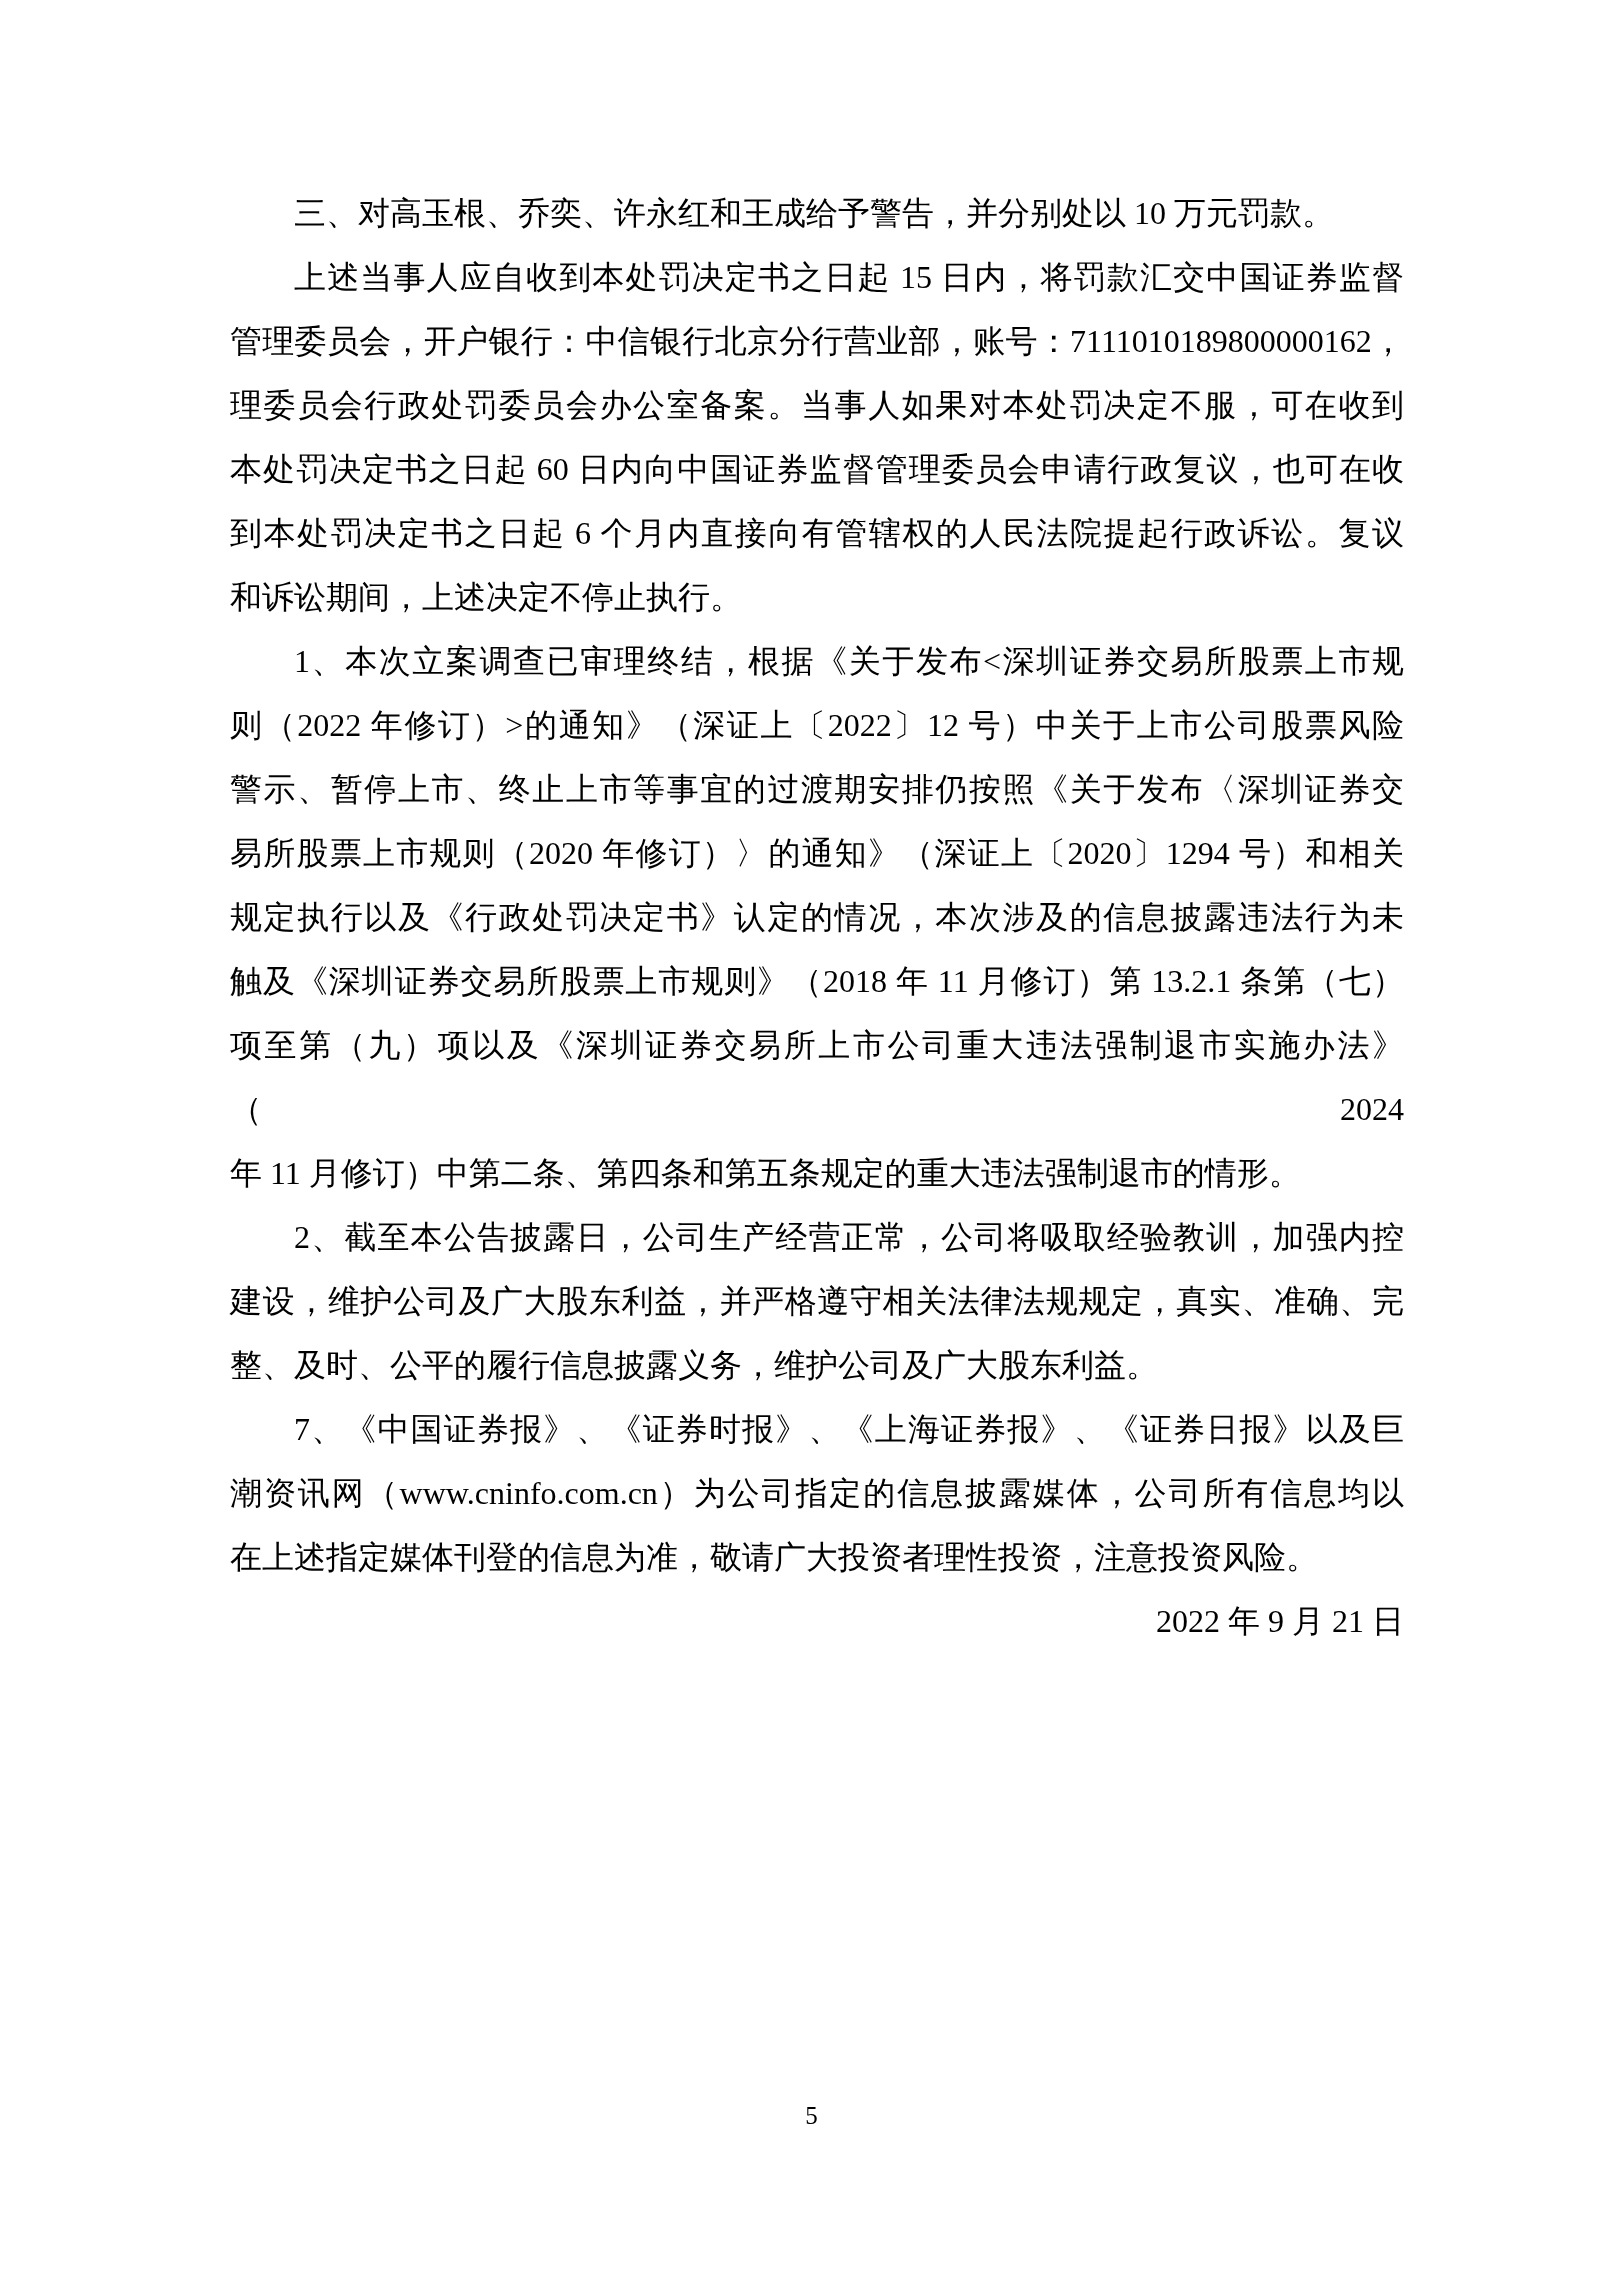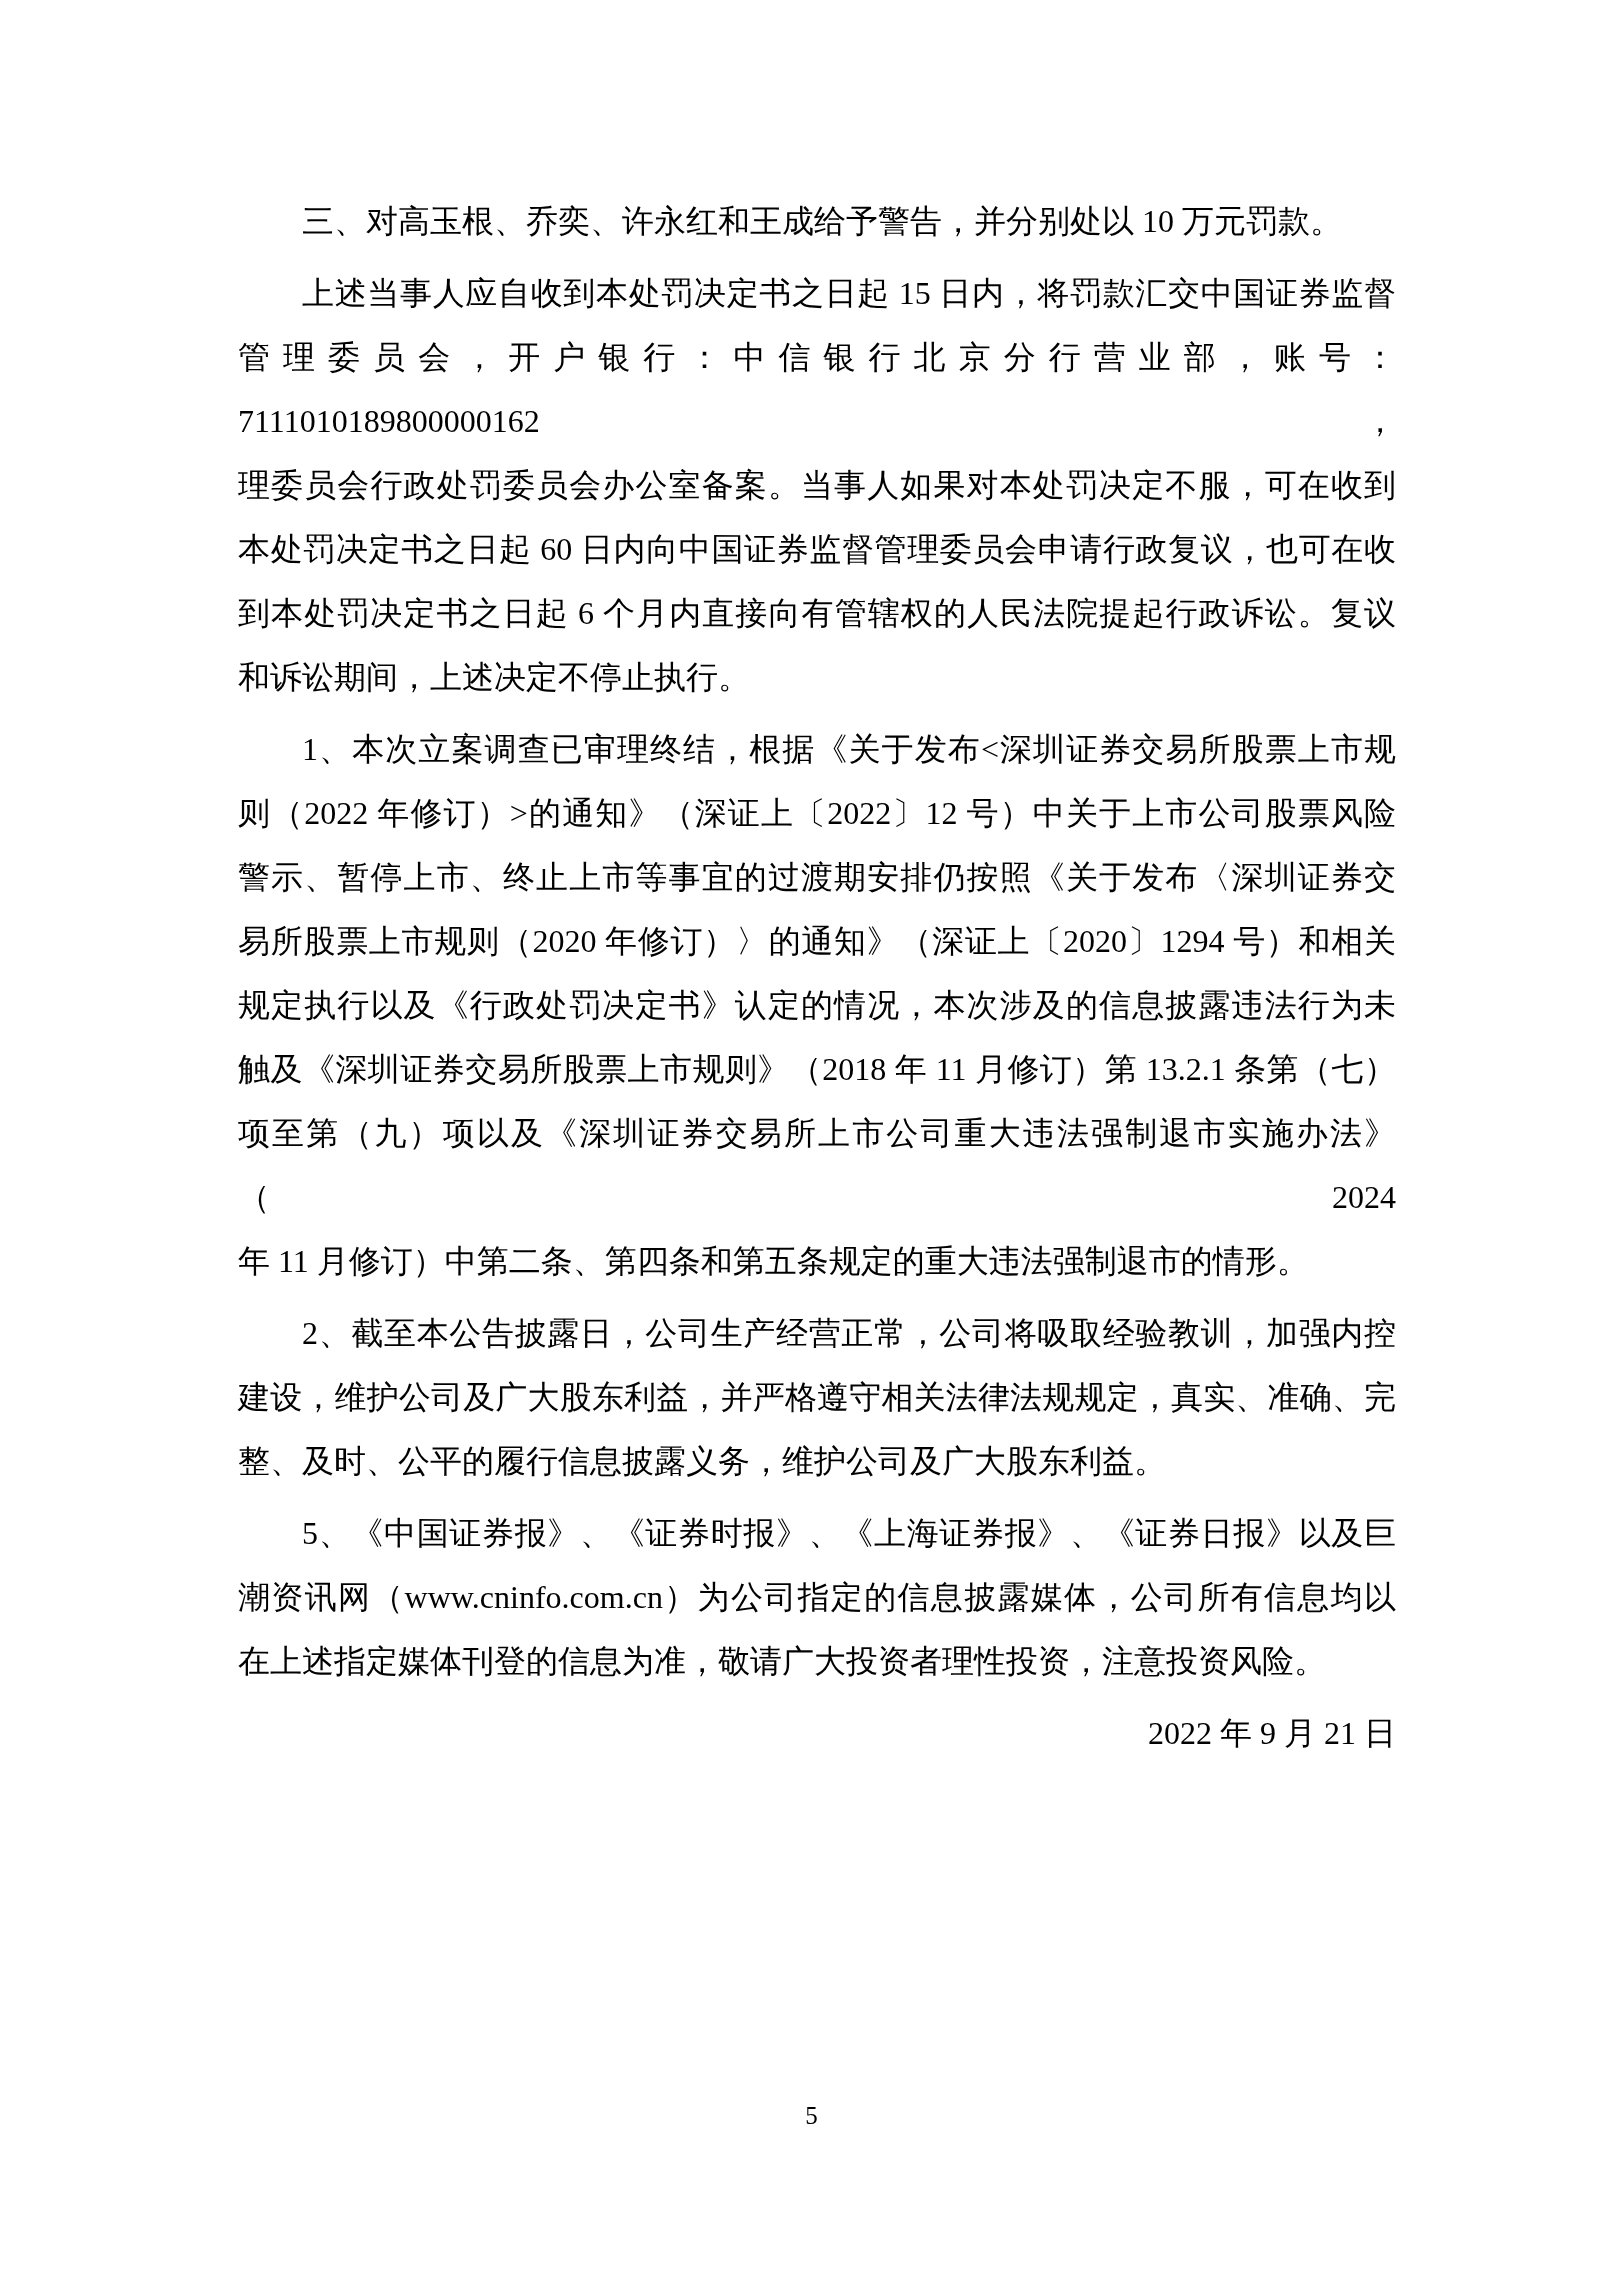--- a/index.html
+++ b/index.html
@@ -16,21 +16,21 @@
     overflow: hidden;
   }
   #doc {
     position: absolute;
     left: 230px;
     top: 181px;
     width: 1174px;
     font-size: 32px;
     line-height: 64px;
   }
-  .block { margin: 8px; }
+  .block { margin: 0; }
   .line {
     text-align: justify;
     text-align-last: justify;
     white-space: normal;
   }
   .line.first { text-indent: 64px; }
   .line.last  { text-align-last: left; }
   .block.heading { margin-top: 29px; font-weight: 700; }
   .block.signature { margin-top: 95px; font-weight: 700; }
   .block.signature .line,
@@ -72,21 +72,21 @@
       <div class="line">触及《深圳证券交易所股票上市规则》（2018 年 11 月修订）第 13.2.1 条第（七）</div>
       <div class="line">项至第（九）项以及《深圳证券交易所上市公司重大违法强制退市实施办法》（2024</div>
       <div class="line last">年 11 月修订）中第二条、第四条和第五条规定的重大违法强制退市的情形。</div>
     </div>
     <div class="block body">
       <div class="line first">2、截至本公告披露日，公司生产经营正常，公司将吸取经验教训，加强内控</div>
       <div class="line">建设，维护公司及广大股东利益，并严格遵守相关法律法规规定，真实、准确、完</div>
       <div class="line last">整、及时、公平的履行信息披露义务，维护公司及广大股东利益。</div>
     </div>
     <div class="block body">
-      <div class="line first">5、《中国证券报》、《证券时报》、《上海证券报》、《证券日报》以及巨</div>
+      <div class="line first">7、《中国证券报》、《证券时报》、《上海证券报》、《证券日报》以及巨</div>
       <div class="line">潮资讯网（www.cninfo.com.cn）为公司指定的信息披露媒体，公司所有信息均以</div>
       <div class="line last">在上述指定媒体刊登的信息为准，敬请广大投资者理性投资，注意投资风险。</div>
     </div>
     <div class="block date">
       <div class="line last">2022 年 9 月 21 日</div>
     </div>
   </div>
 
 <div id="page-footer">5</div>
 

